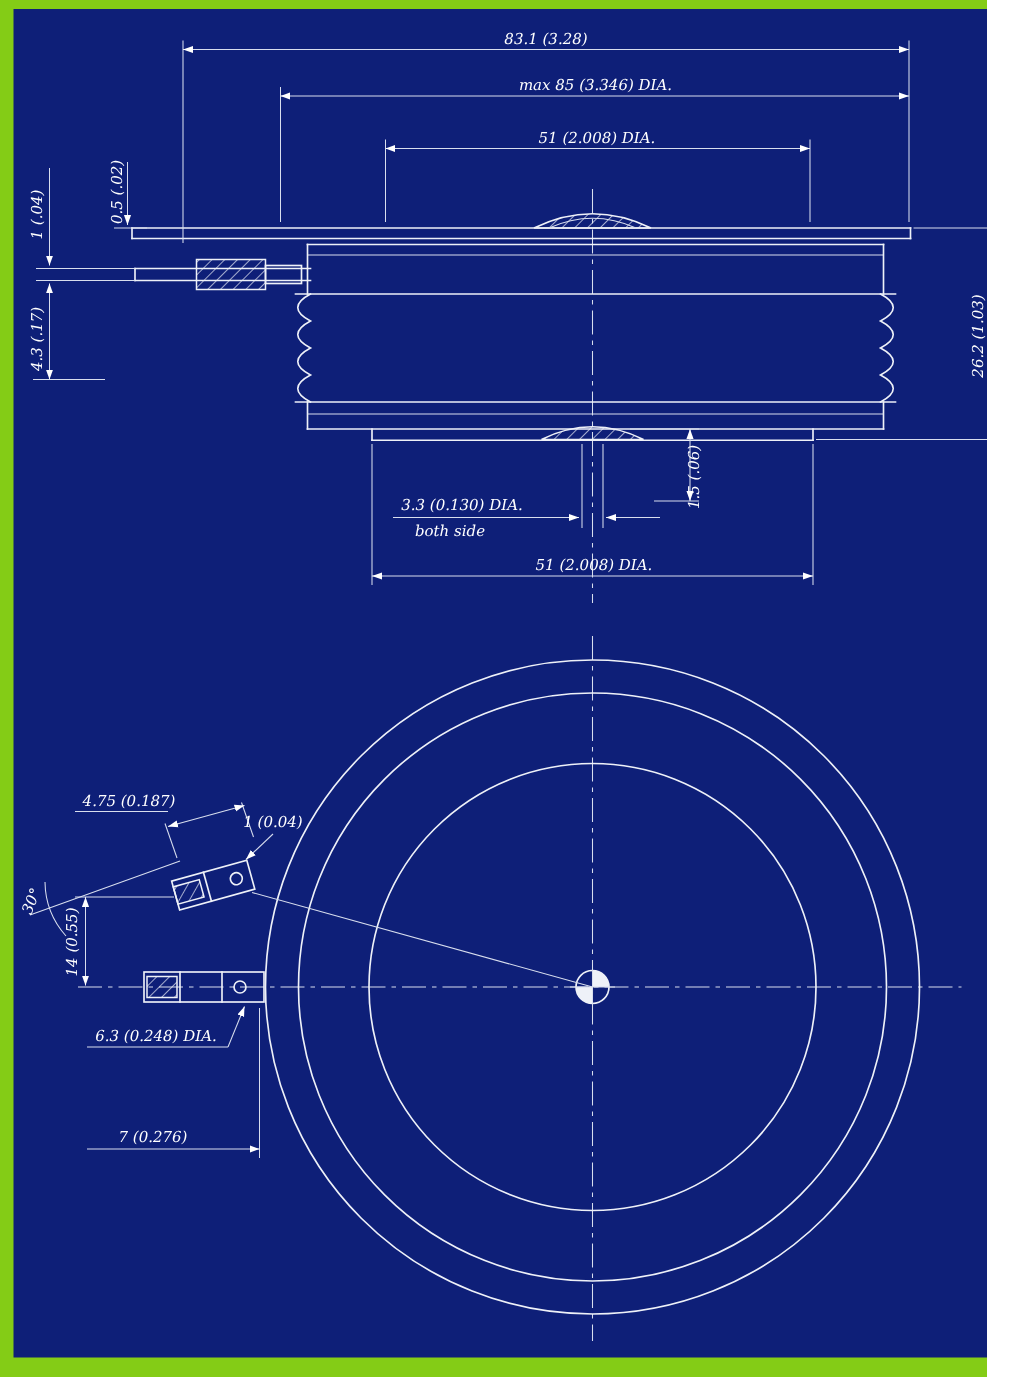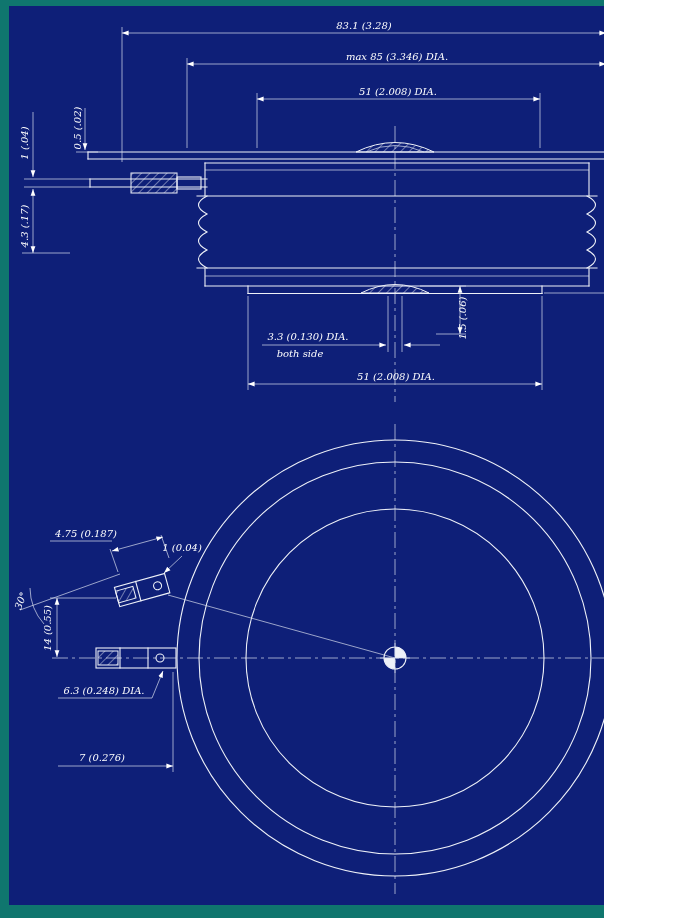--- a/index.html
+++ b/index.html
@@ -1,16 +1,16 @@
 <!DOCTYPE html>
 <html><head>
 <meta charset="utf-8">
 <style>
   html,body{margin:0;padding:0;background:#ffffff;}
-  .stage{position:relative;width:604px;height:918px;background:#0f766e;overflow:hidden;}
+  .stage{position:relative;width:658px;height:918px;background:#84cc16;overflow:hidden;}
   svg{display:block;}
   .part{stroke:#eef1f8;stroke-width:1.1;fill:none;stroke-linecap:square;}
   .thin{stroke:#d8deee;stroke-width:0.7;fill:none;}
   .cl{stroke:#d8deee;stroke-width:0.7;fill:none;stroke-dasharray:16 4 3 4;}
   .dim{font-style:italic;font-size:10px;font-family:"DejaVu Serif",serif;fill:#ffffff;}
   .hatchfill{fill:url(#hatch);stroke:#eef1f8;stroke-width:1;}
   .wedge{fill:#eef1f8;stroke:none;}
 </style>
 </head>
 <body>

